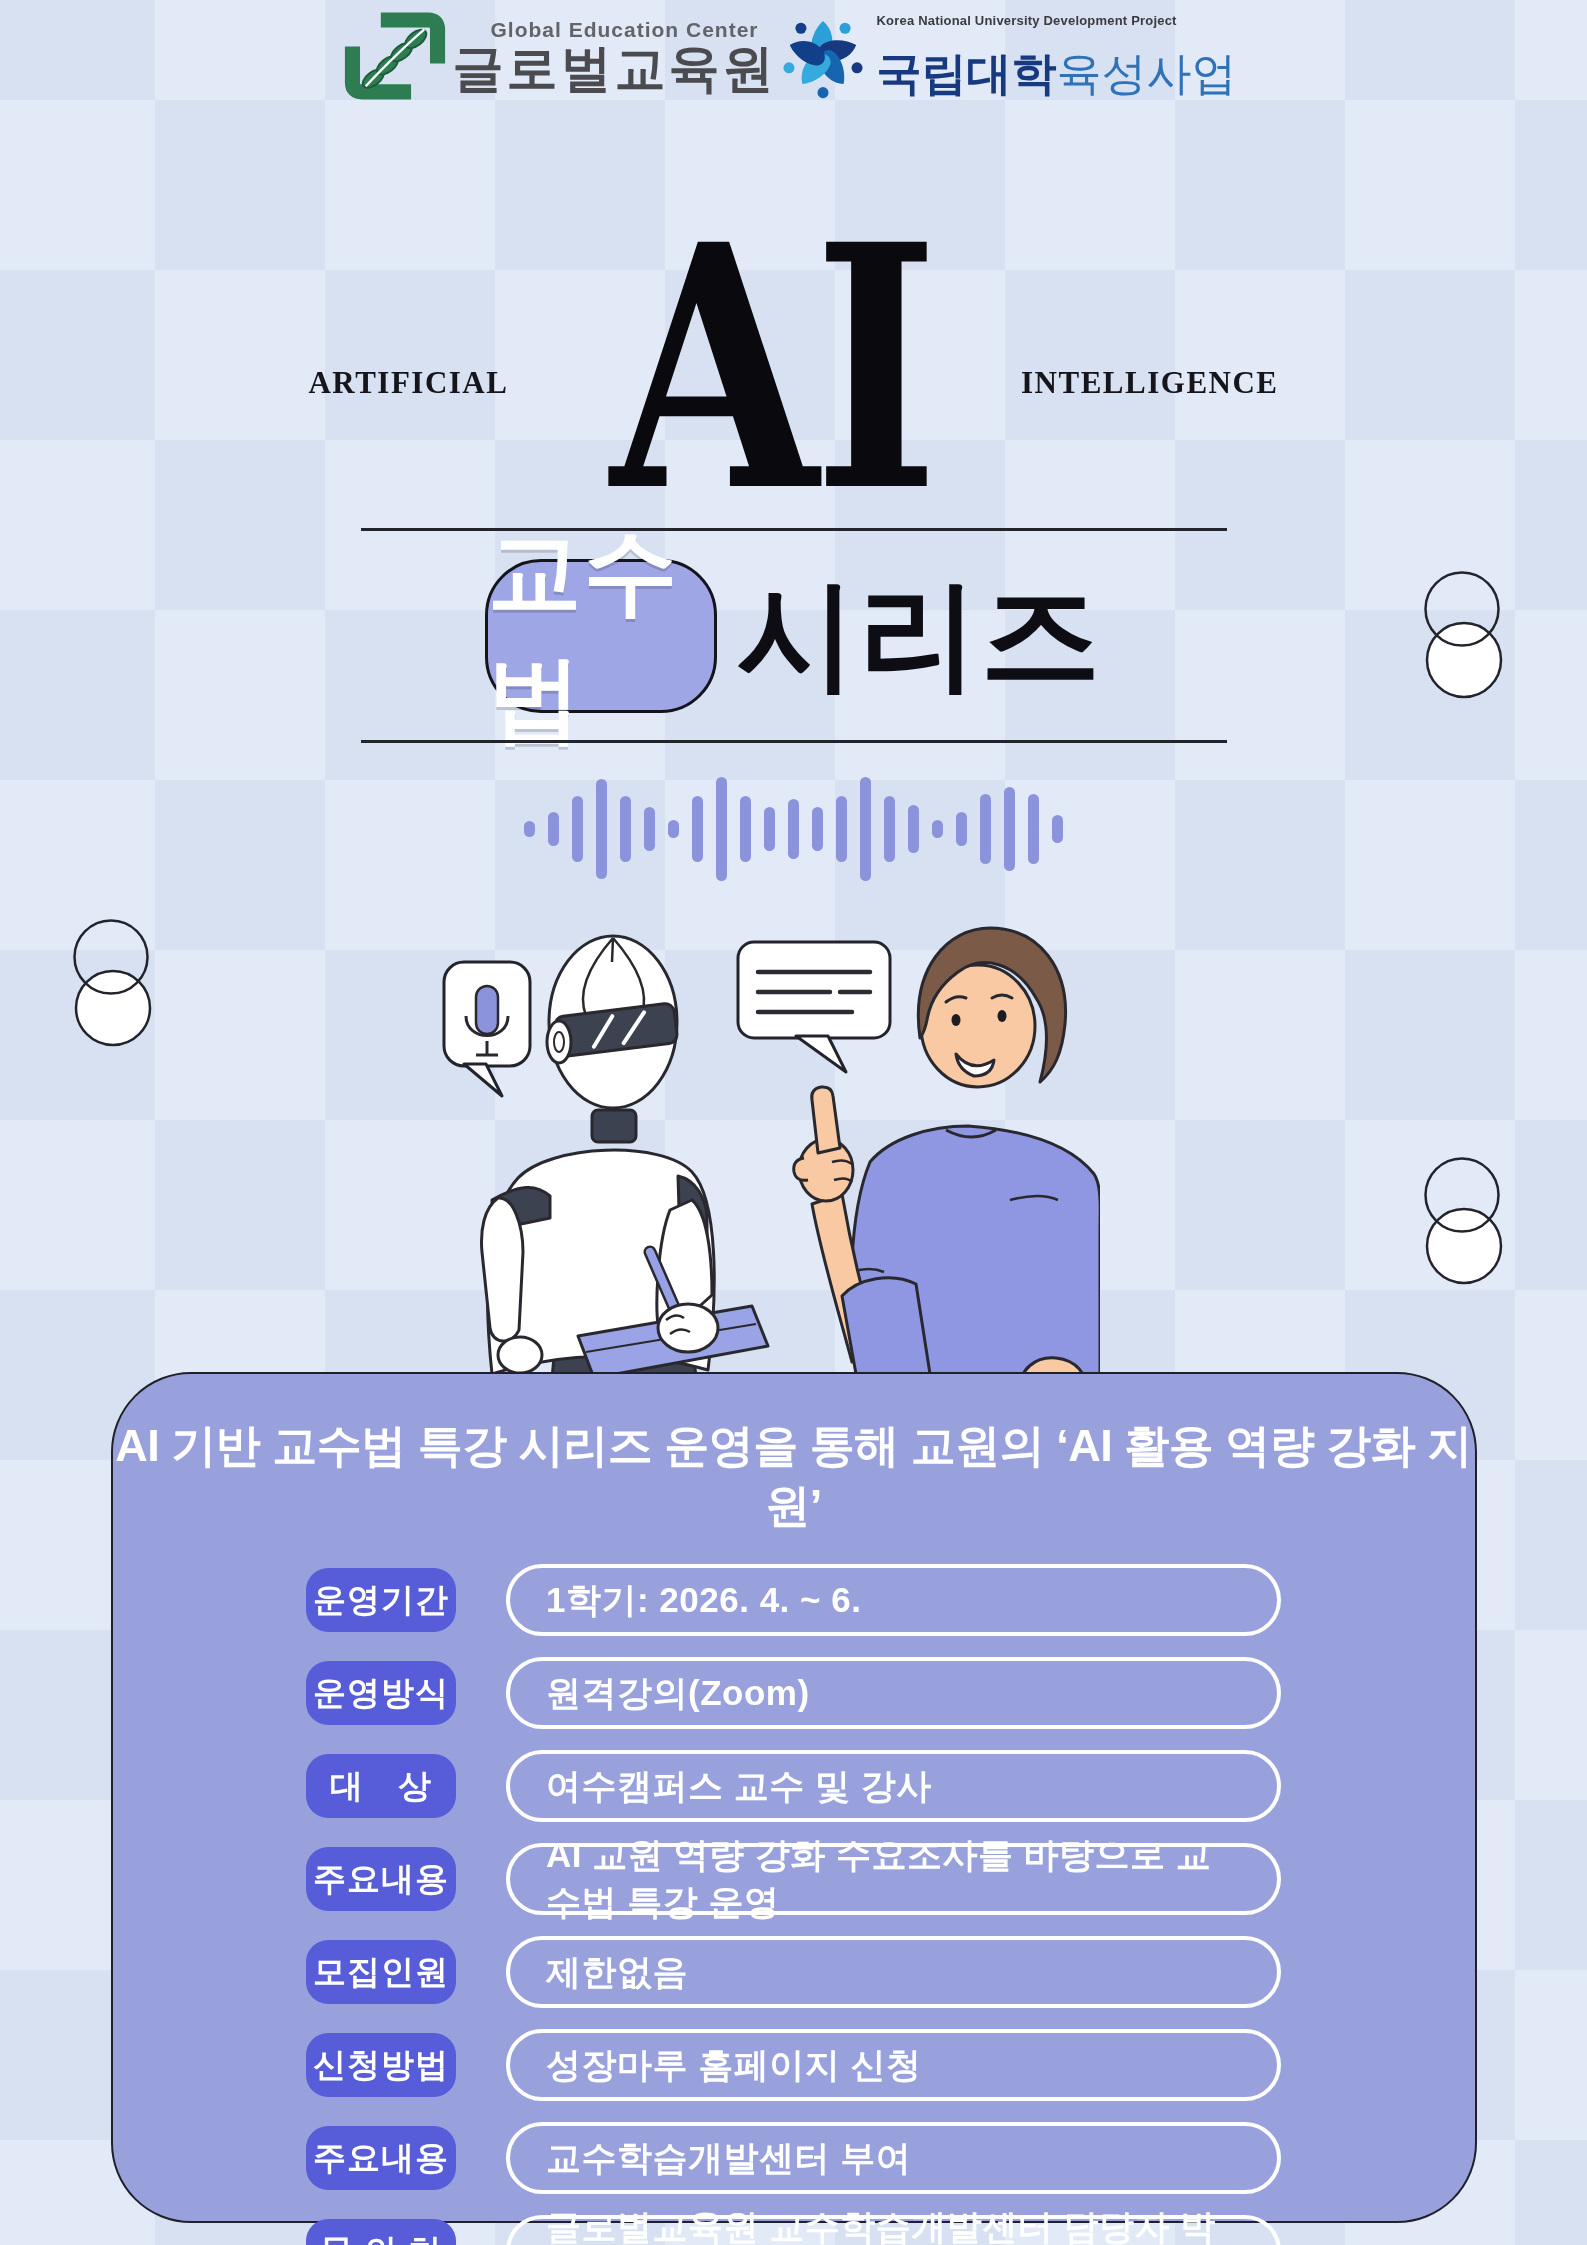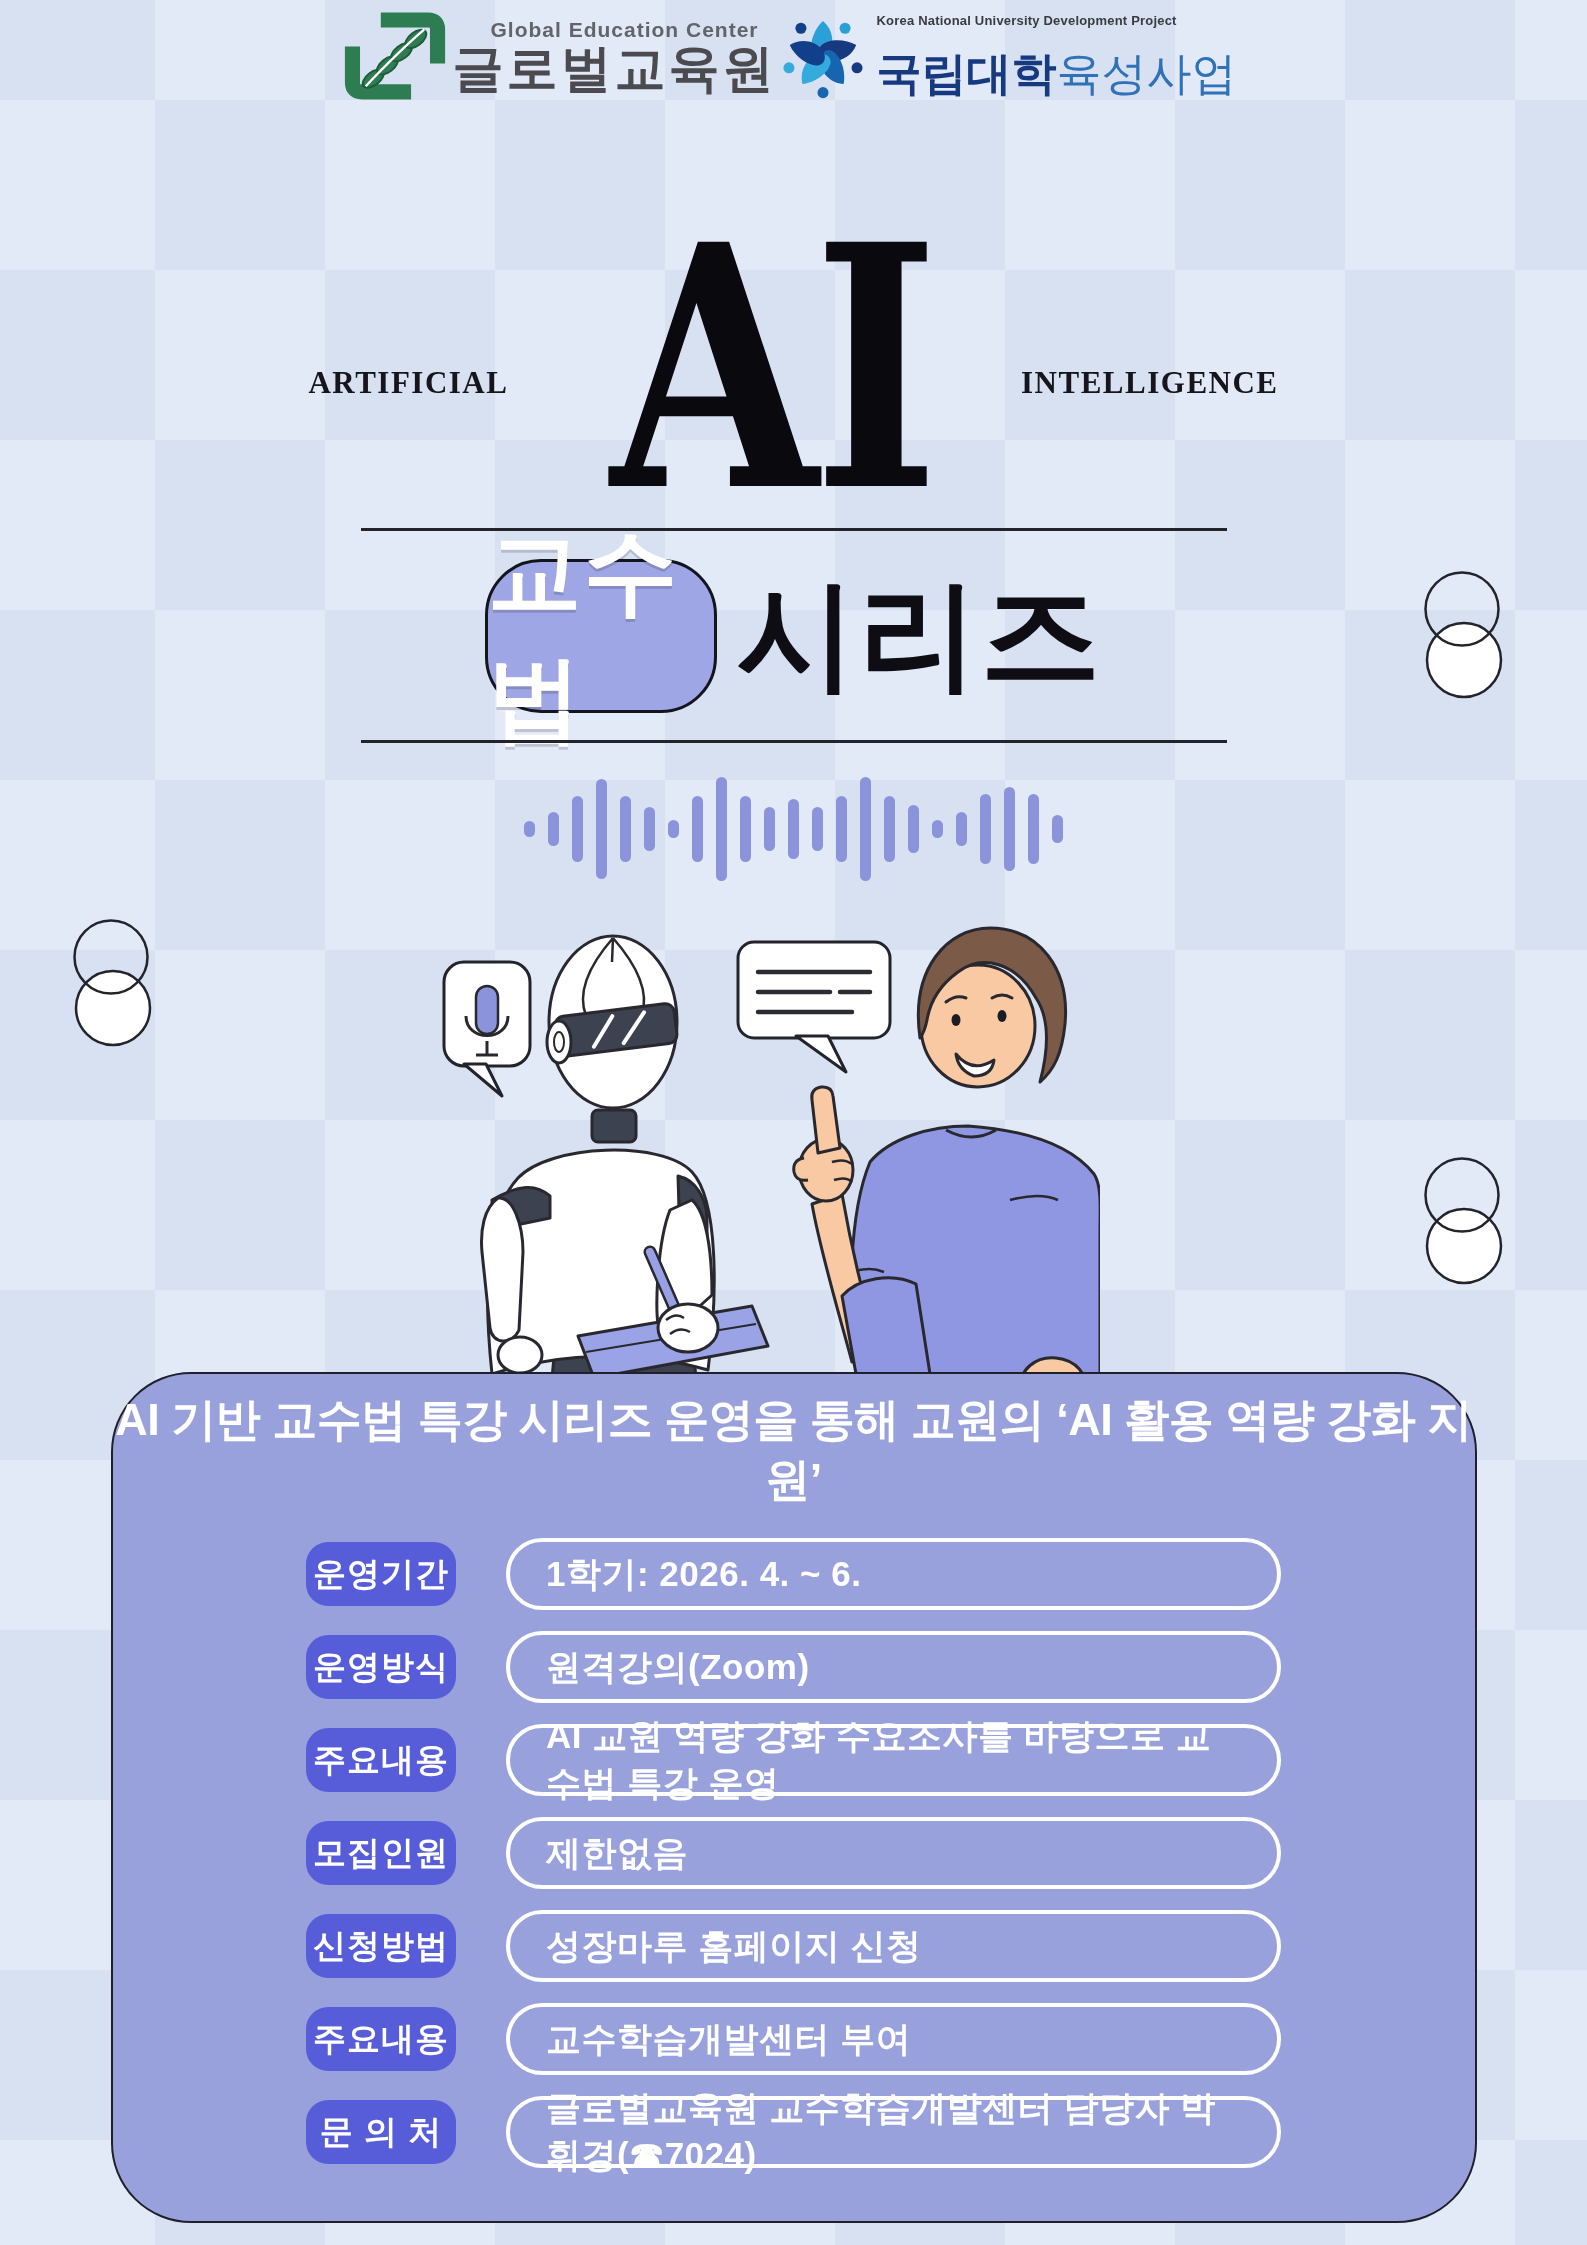--- a/index.html
+++ b/index.html
@@ -44,21 +44,21 @@
   .wbar{width:11px;border-radius:6px;}
   
   .illustration{position:absolute;top:900px;left:400px;width:700px;height:500px;z-index:2;}
   
   .deco{position:absolute;z-index:1;}
   
   .panel{
     position:absolute;top:1372px;left:50%;transform:translateX(-50%);
     width:1366px;height:851px;z-index:3;box-sizing:border-box;
     background:#99a1dc;border:2px solid #20202a;border-radius:80px;
-    padding-top:16px;
+    padding-top:42px;
   }
   .panel-title{text-align:center;color:#ffffff;font-size:45px;font-weight:800;letter-spacing:-0.5px;}
   .rows{width:975px;margin:28px auto 0;display:flex;flex-direction:column;gap:21px;}
   .row{display:flex;align-items:center;gap:50px;height:72px;}
   .row-label{flex:none;width:150px;height:64px;border-radius:22px;background:#575dd8;color:#fff;
     display:flex;align-items:center;justify-content:center;font-size:33px;font-weight:800;letter-spacing:1px;}
   .row-value{flex:1;height:72px;border:4px solid #ffffff;border-radius:36px;box-sizing:border-box;
     display:flex;align-items:center;padding:0 36px;color:#ffffff;font-size:35px;font-weight:700;letter-spacing:0.5px;}
 </style>
 </head>
@@ -260,20 +260,24 @@
   <div class="row">
     <div class="row-label">운영기간</div>
     <div class="row-value">1학기: 2026. 4. ~ 6.</div>
   </div>
 
   <div class="row">
     <div class="row-label">운영방식</div>
     <div class="row-value">원격강의(Zoom)</div>
   </div>
 
+  <div class="row">
+    <div class="row-label">대　상</div>
+    <div class="row-value">여수캠퍼스 교수 및 강사</div>
+  </div>
 
   <div class="row">
     <div class="row-label">주요내용</div>
     <div class="row-value">AI 교원 역량 강화 수요조사를 바탕으로 교수법 특강 운영</div>
   </div>
 
   <div class="row">
     <div class="row-label">모집인원</div>
     <div class="row-value">제한없음</div>
   </div>

